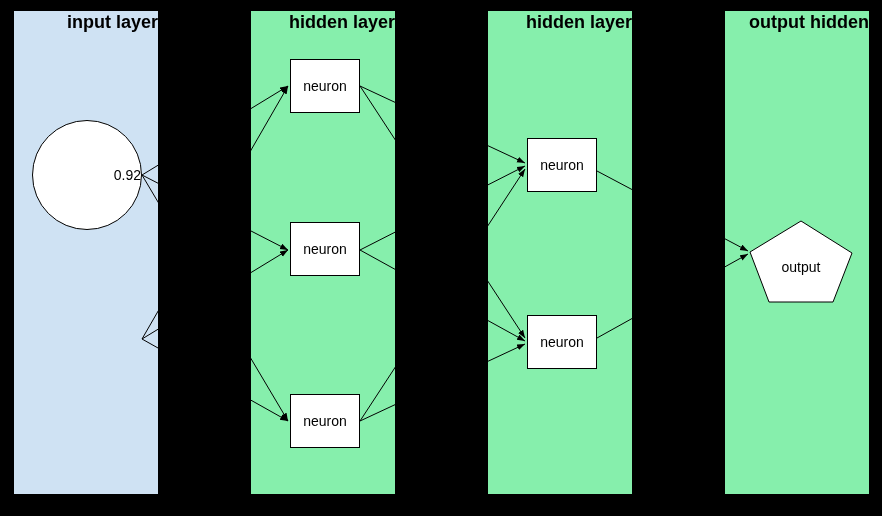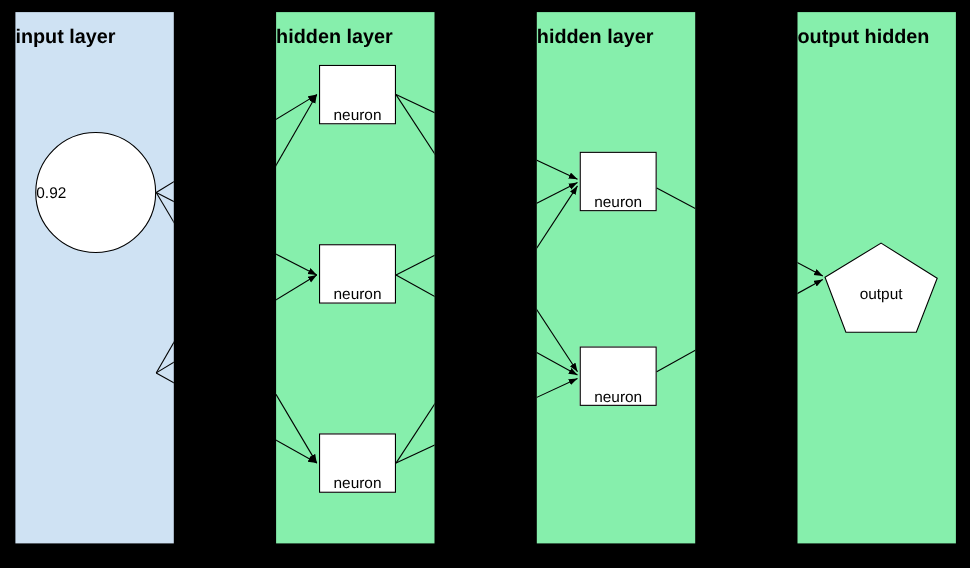--- a/index.html
+++ b/index.html
@@ -17,47 +17,46 @@
     top: 11px;
     height: 483px;
     width: 144px;
     background: #86efac;
   }
   .panel.input  { left: 14px;  background: #cfe2f3; }
   .panel.h1     { left: 251px; }
   .panel.h2     { left: 488px; }
   .panel.out    { left: 725px; }
   .layer-title {
-    padding-top: 11px;
-    text-align: left;
+    text-align: right;
     font-weight: bold;
     font-size: 18px;
     line-height: 22px;
     color: #000;
   }
   .node-circle {
     position: absolute;
     width: 110px;
     height: 110px;
     border-radius: 50%;
     background: #fff;
     border: 1px solid #000;
     display: flex;
     align-items: center;
-    justify-content: flex-start;
+    justify-content: flex-end;
     font-size: 14px;
   }
   .node-rect {
     position: absolute;
     width: 70px;
     height: 54px;
     background: #fff;
     border: 1px solid #000;
     display: flex;
-    align-items: flex-end;
+    align-items: center;
     justify-content: center;
     font-size: 14px;
   }
   .input .c1 { left: 18px; top: 109px; }
   .input .c2 { left: 18px; top: 273px; }
   .h1 .b1 { left: 39px; top: 48px; }
   .h1 .b2 { left: 39px; top: 211px; }
   .h1 .b3 { left: 39px; top: 383px; }
   .h2 .b1 { left: 39px; top: 127px; }
   .h2 .b2 { left: 39px; top: 304px; }

